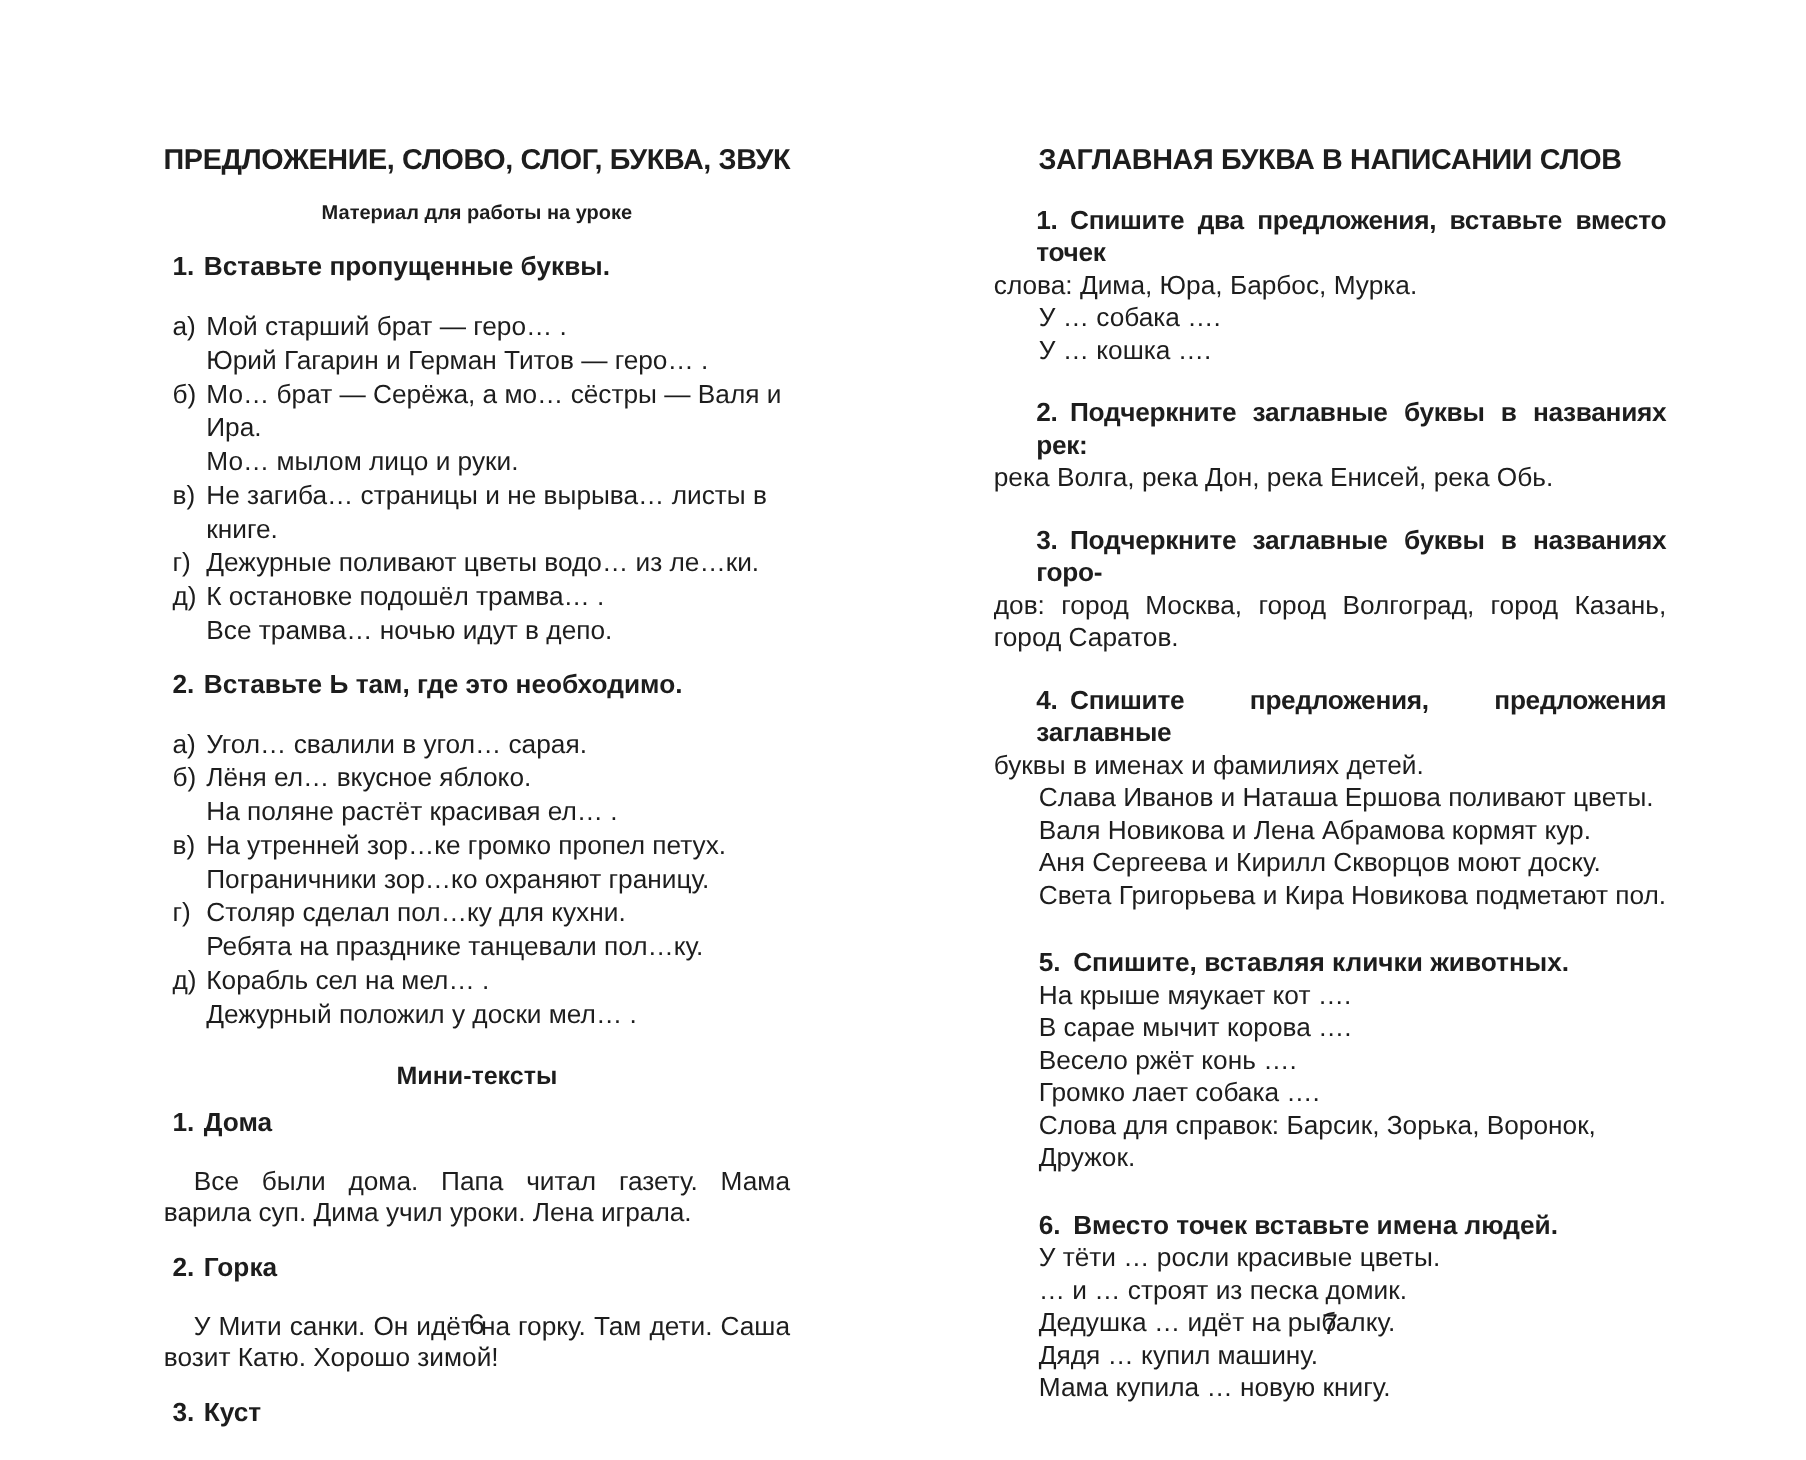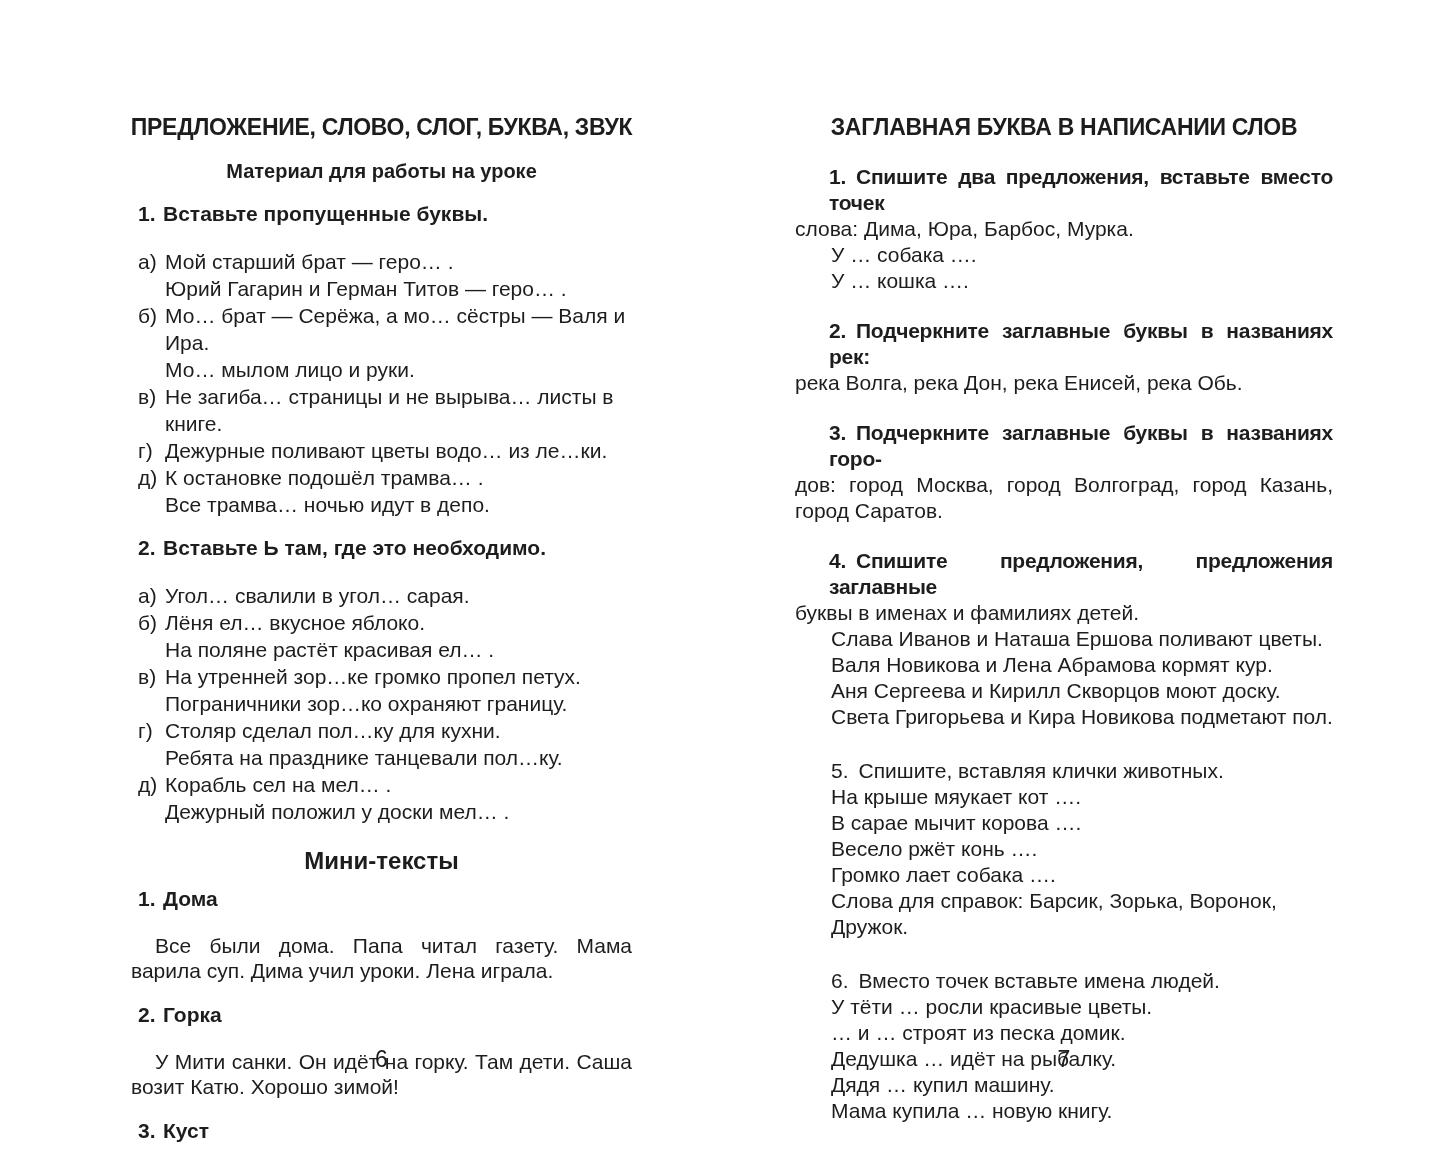--- a/index.html
+++ b/index.html
@@ -18,57 +18,57 @@
   }
   .page-left  { left: 113px; width: 537px; }
   .page-right { left: 795px; width: 538px; line-height: 26px; }
 
   .doc-title {
     font-size: 23px; line-height: 30px; font-weight: bold;
     text-align: center; letter-spacing: -0.3px; margin: 0;
     white-space: nowrap;
   }
   .subtitle {
-    font-size: 20px; line-height: 28px; font-weight: bold;
+    font-size: 16px; line-height: 28px; font-weight: bold;
     text-align: center; margin: 15px 0 0 0;
   }
 
   
   .lx-head {
     position: relative; padding-left: 50px; font-weight: bold;
     margin-top: 15px;
   }
   .lx-head .num { position: absolute; left: 25px; font-weight: bold; }
 
   
   .item { position: relative; padding-left: 52px; }
   .item .lbl { position: absolute; left: 25px; }
 
   .gap-ex { margin-top: 16px; }
 
   .mini-head {
-    font-size: 24px; line-height: 28px; font-weight: bold;
+    font-size: 20px; line-height: 28px; font-weight: bold;
     text-align: center; margin: 22px 0 10px 0;
   }
   .mini-title { position: relative; padding-left: 50px; font-weight: bold; margin-top: 9px; }
   .mini-title .num { position: absolute; left: 25px; }
   .mini-p { text-align: justify; text-indent: 24px; margin: 18px; line-height: 25px; }
 
   
   .rex { margin-top: 24px; }
   .rex:first-of-type { margin-top: 22px; }
   
   .jline {
     position: relative; padding-left: 34px; font-weight: bold;
     text-align: justify; text-align-last: justify;
     letter-spacing: -0.25px; white-space: nowrap0;
   }
   .jline .num { font-weight: bold; margin-right: 10px; }
   
-  .hline { padding-left: 36px; font-weight: normal; margin-top: 28px; }
+  .hline { padding-left: 36px; font-weight: bold; margin-top: 28px; }
   .hline .num { margin-right: 10px; }
   .rbody { text-align: justify; margin: 0; }
   .rind { padding-left: 36px; }
   .b { font-weight: normal; }
 
   .pnum {
     position: absolute; top: 1046px; left: 0; width: 100%;
     text-align: center; font-size: 23px; line-height: 26px;
   }
 </style>

